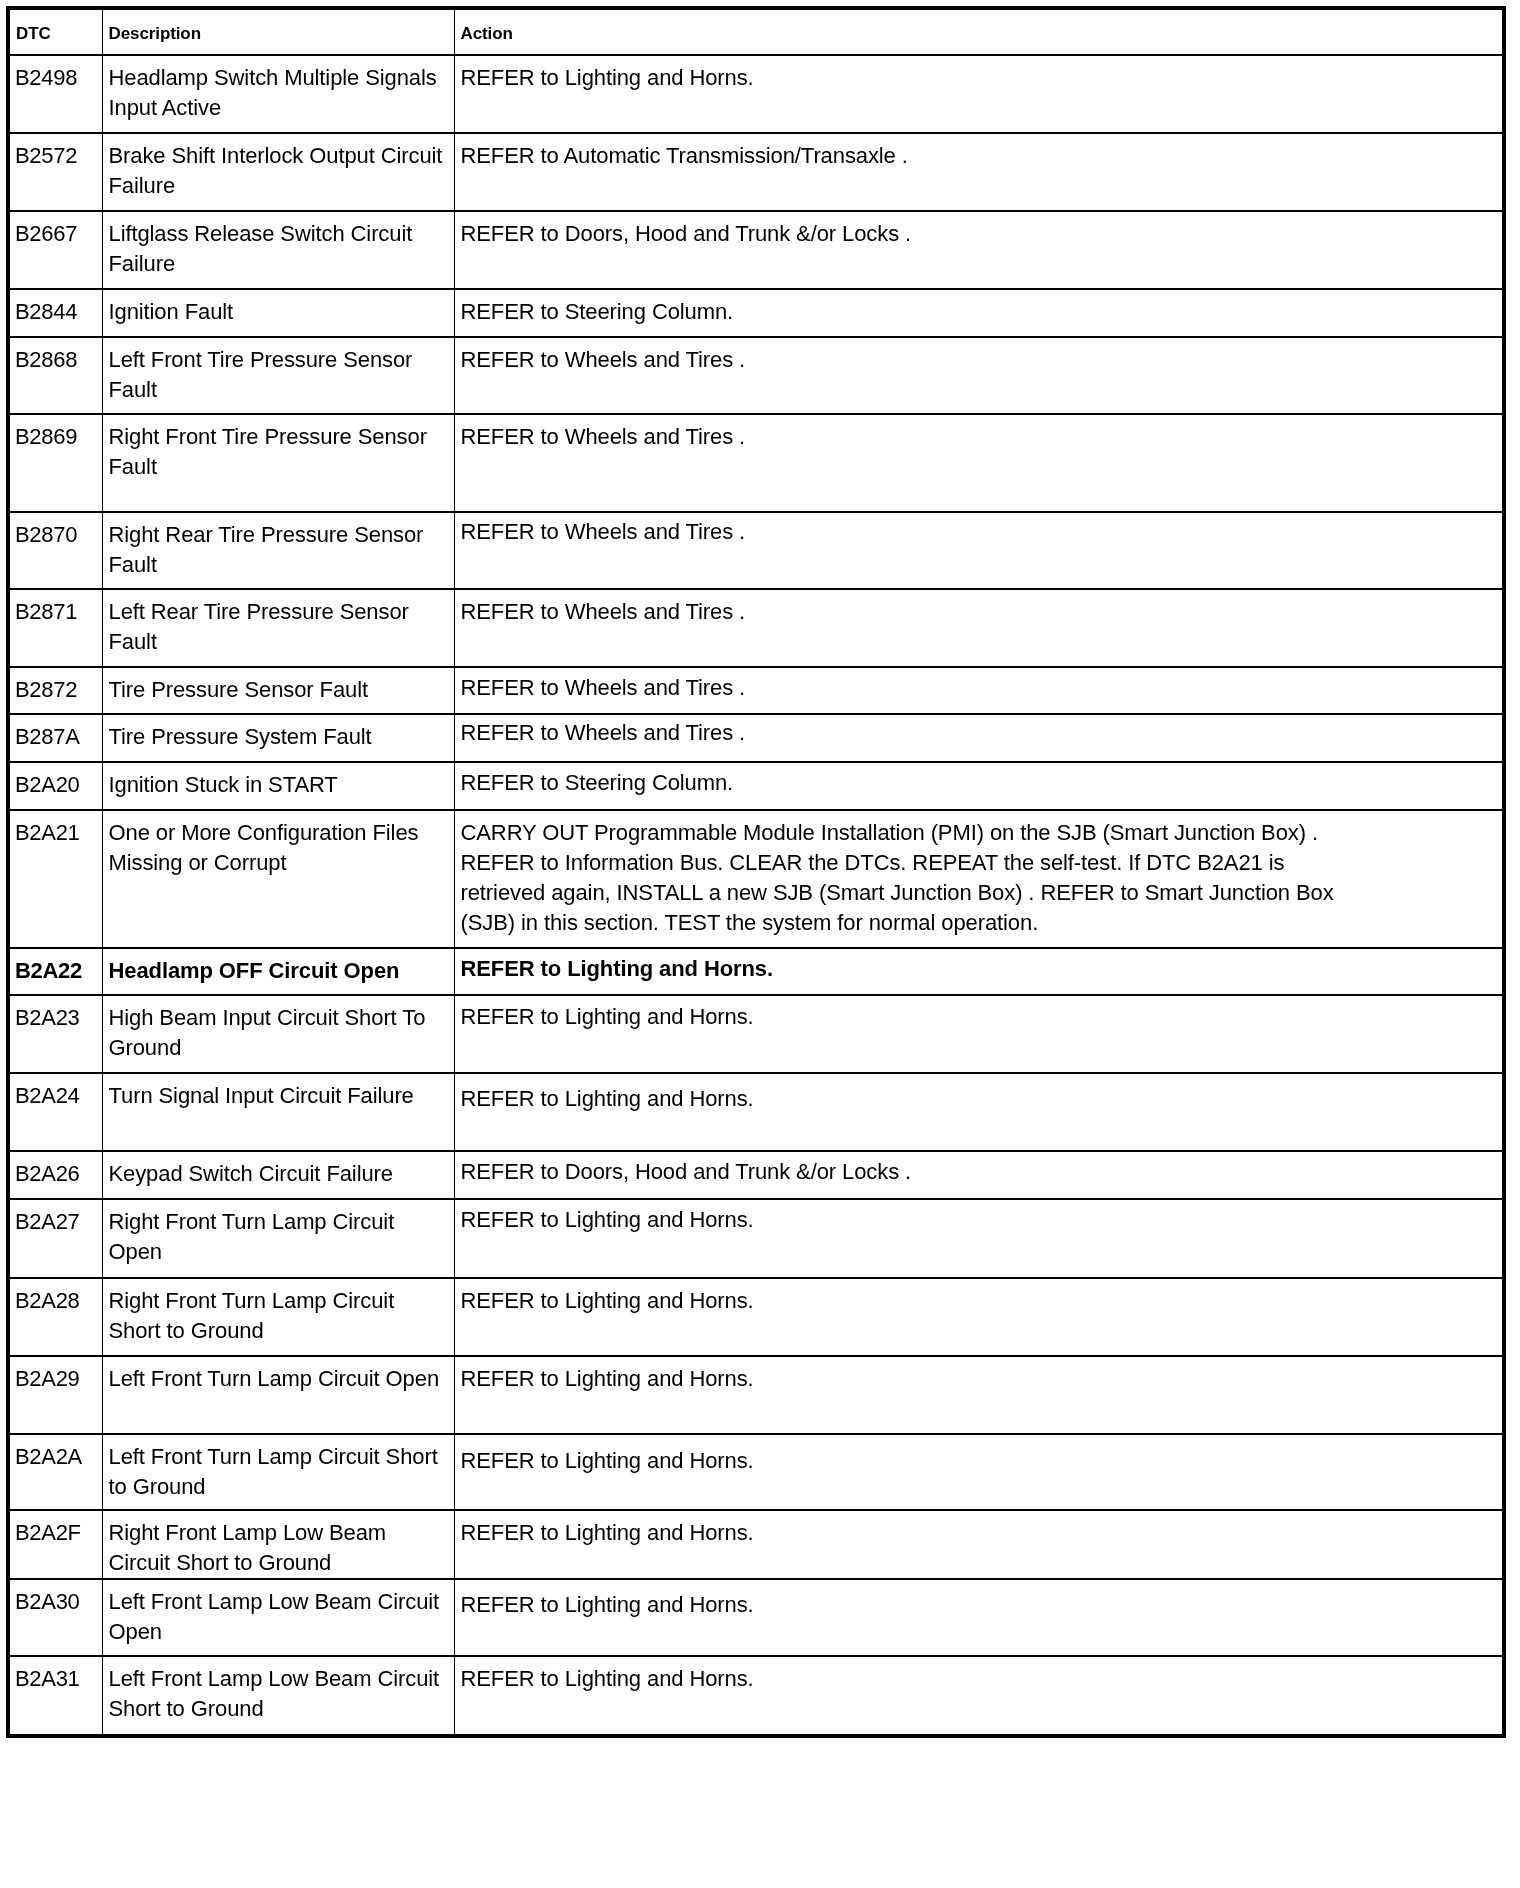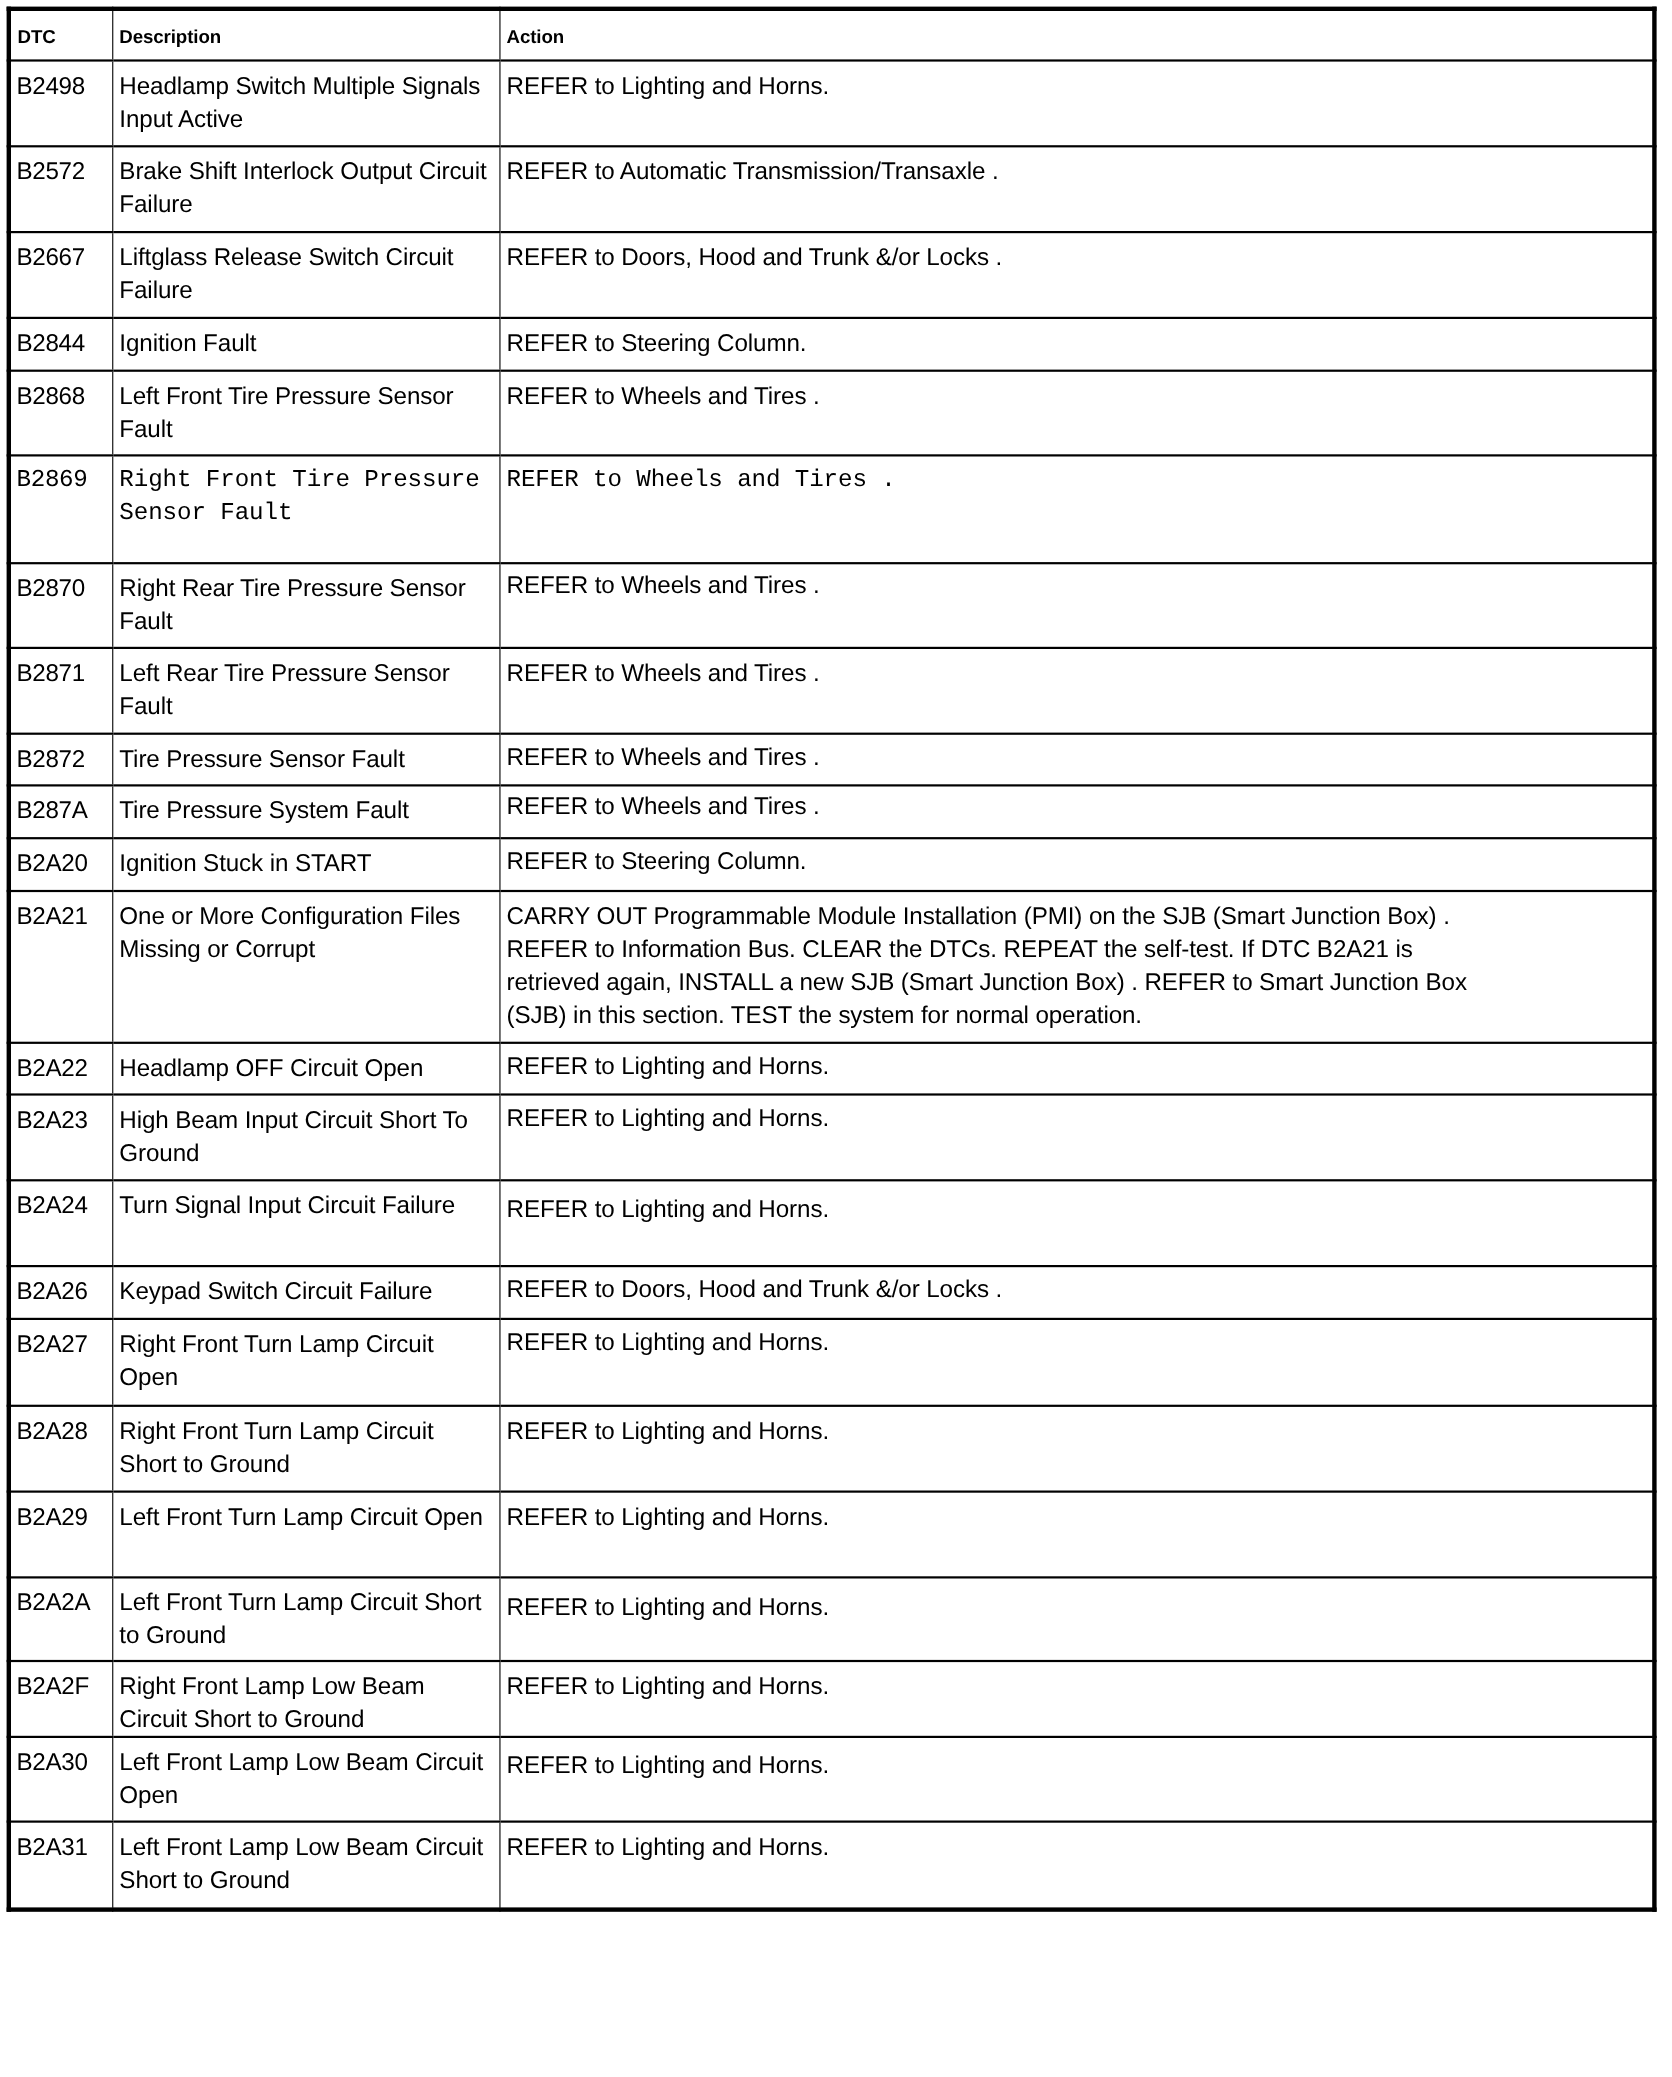--- a/index.html
+++ b/index.html
@@ -119,21 +119,21 @@
       </tr>
       <tr style="height: 77px;">
         <td class="dtc"><span class="txt">B2868</span></td>
         <td class="desc">
           <span class="txt">Left Front Tire Pressure Sensor Fault</span>
         </td>
         <td class="act">
           <span class="txt">REFER to Wheels and Tires .</span>
         </td>
       </tr>
-      <tr style="height: 98px; font-family: Liberation Mono, monospace;">
+      <tr style="height: 98px;">
         <td class="dtc"><span class="txt">B2869</span></td>
         <td class="desc">
           <span class="txt">Right Front Tire Pressure Sensor Fault</span>
         </td>
         <td class="act">
           <span class="txt">REFER to Wheels and Tires .</span>
         </td>
       </tr>
       <tr style="height: 77px;">
         <td class="dtc"><span class="txt">B2870</span></td>
@@ -185,21 +185,21 @@
         <td class="desc">
           <span class="txt">One or More Configuration Files Missing or Corrupt</span>
         </td>
         <td class="act">
           <span class="txt">CARRY OUT Programmable Module Installation (PMI) on the SJB (Smart Junction Box) .
 REFER to Information Bus. CLEAR the DTCs. REPEAT the self-test. If DTC B2A21 is
 retrieved again, INSTALL a new SJB (Smart Junction Box) . REFER to Smart Junction Box
 (SJB) in this section. TEST the system for normal operation.</span>
         </td>
       </tr>
-      <tr style="height: 47px;">
+      <tr style="height: 47px; font-weight: bold;">
         <td class="dtc"><span class="txt">B2A22</span></td>
         <td class="desc">
           <span class="txt">Headlamp OFF Circuit Open</span>
         </td>
         <td class="act">
           <span class="txt" style="margin-top: -2px;">REFER to Lighting and Horns.</span>
         </td>
       </tr>
       <tr style="height: 78px;">
         <td class="dtc"><span class="txt">B2A23</span></td>

